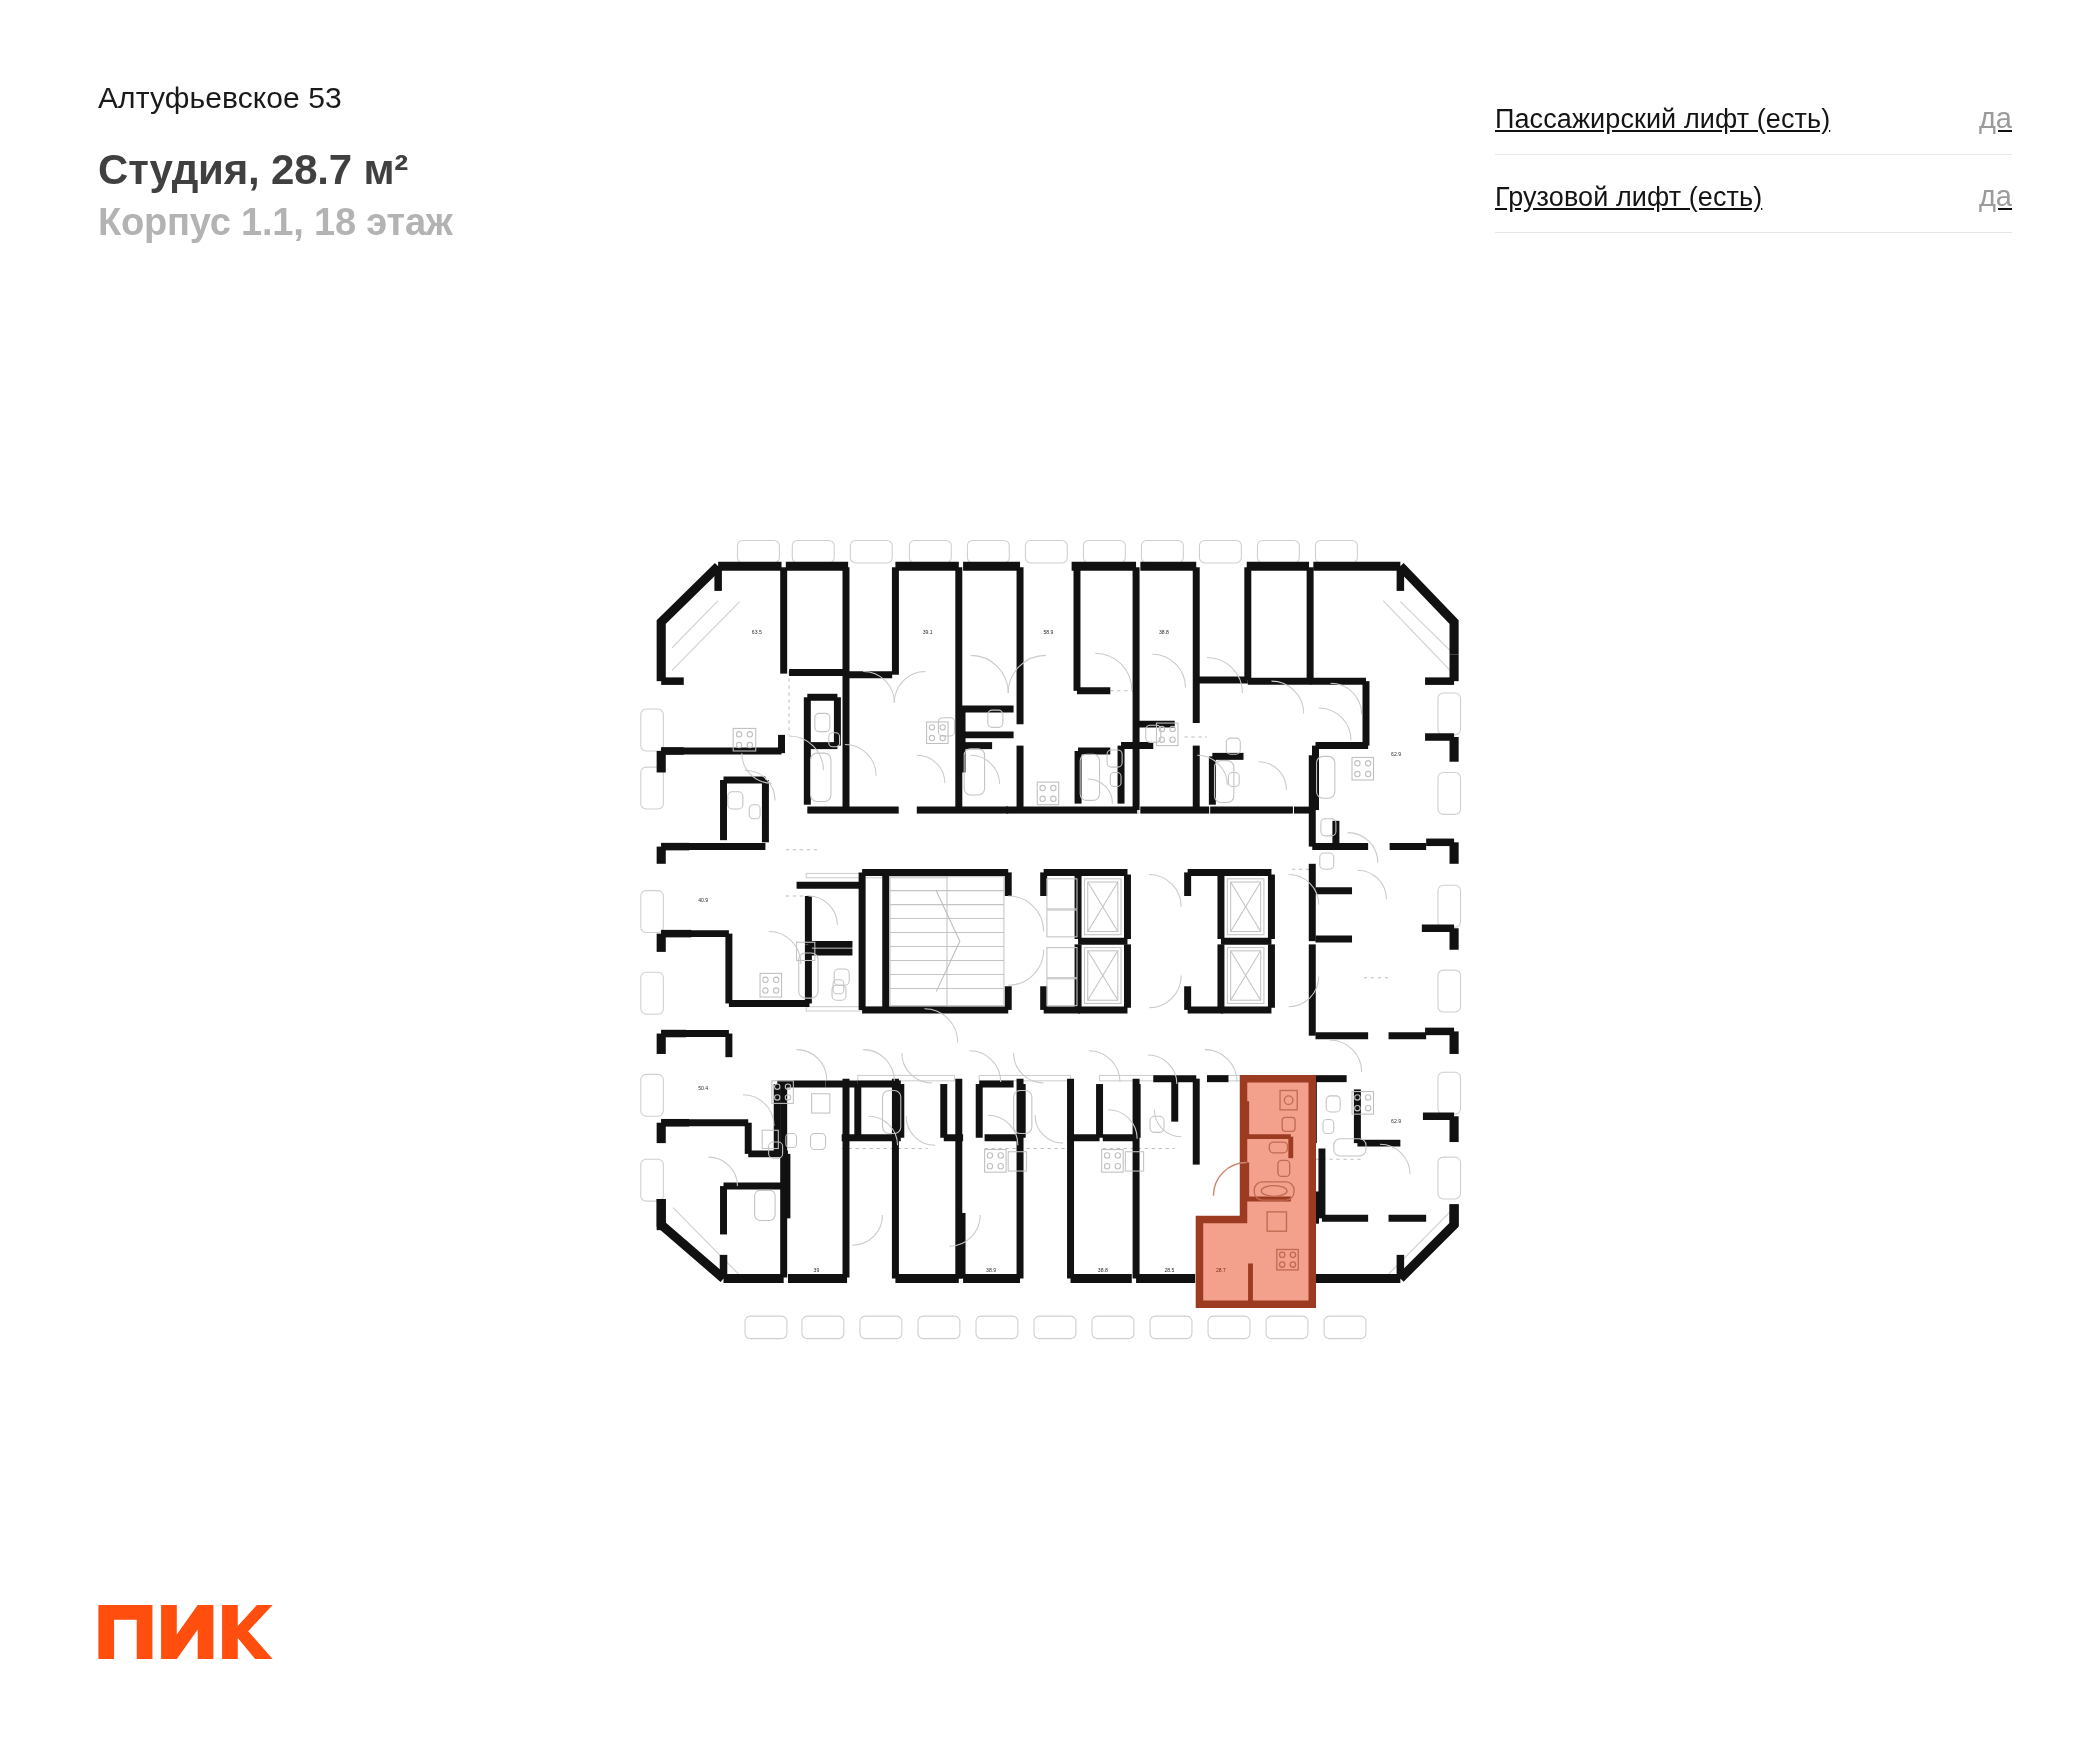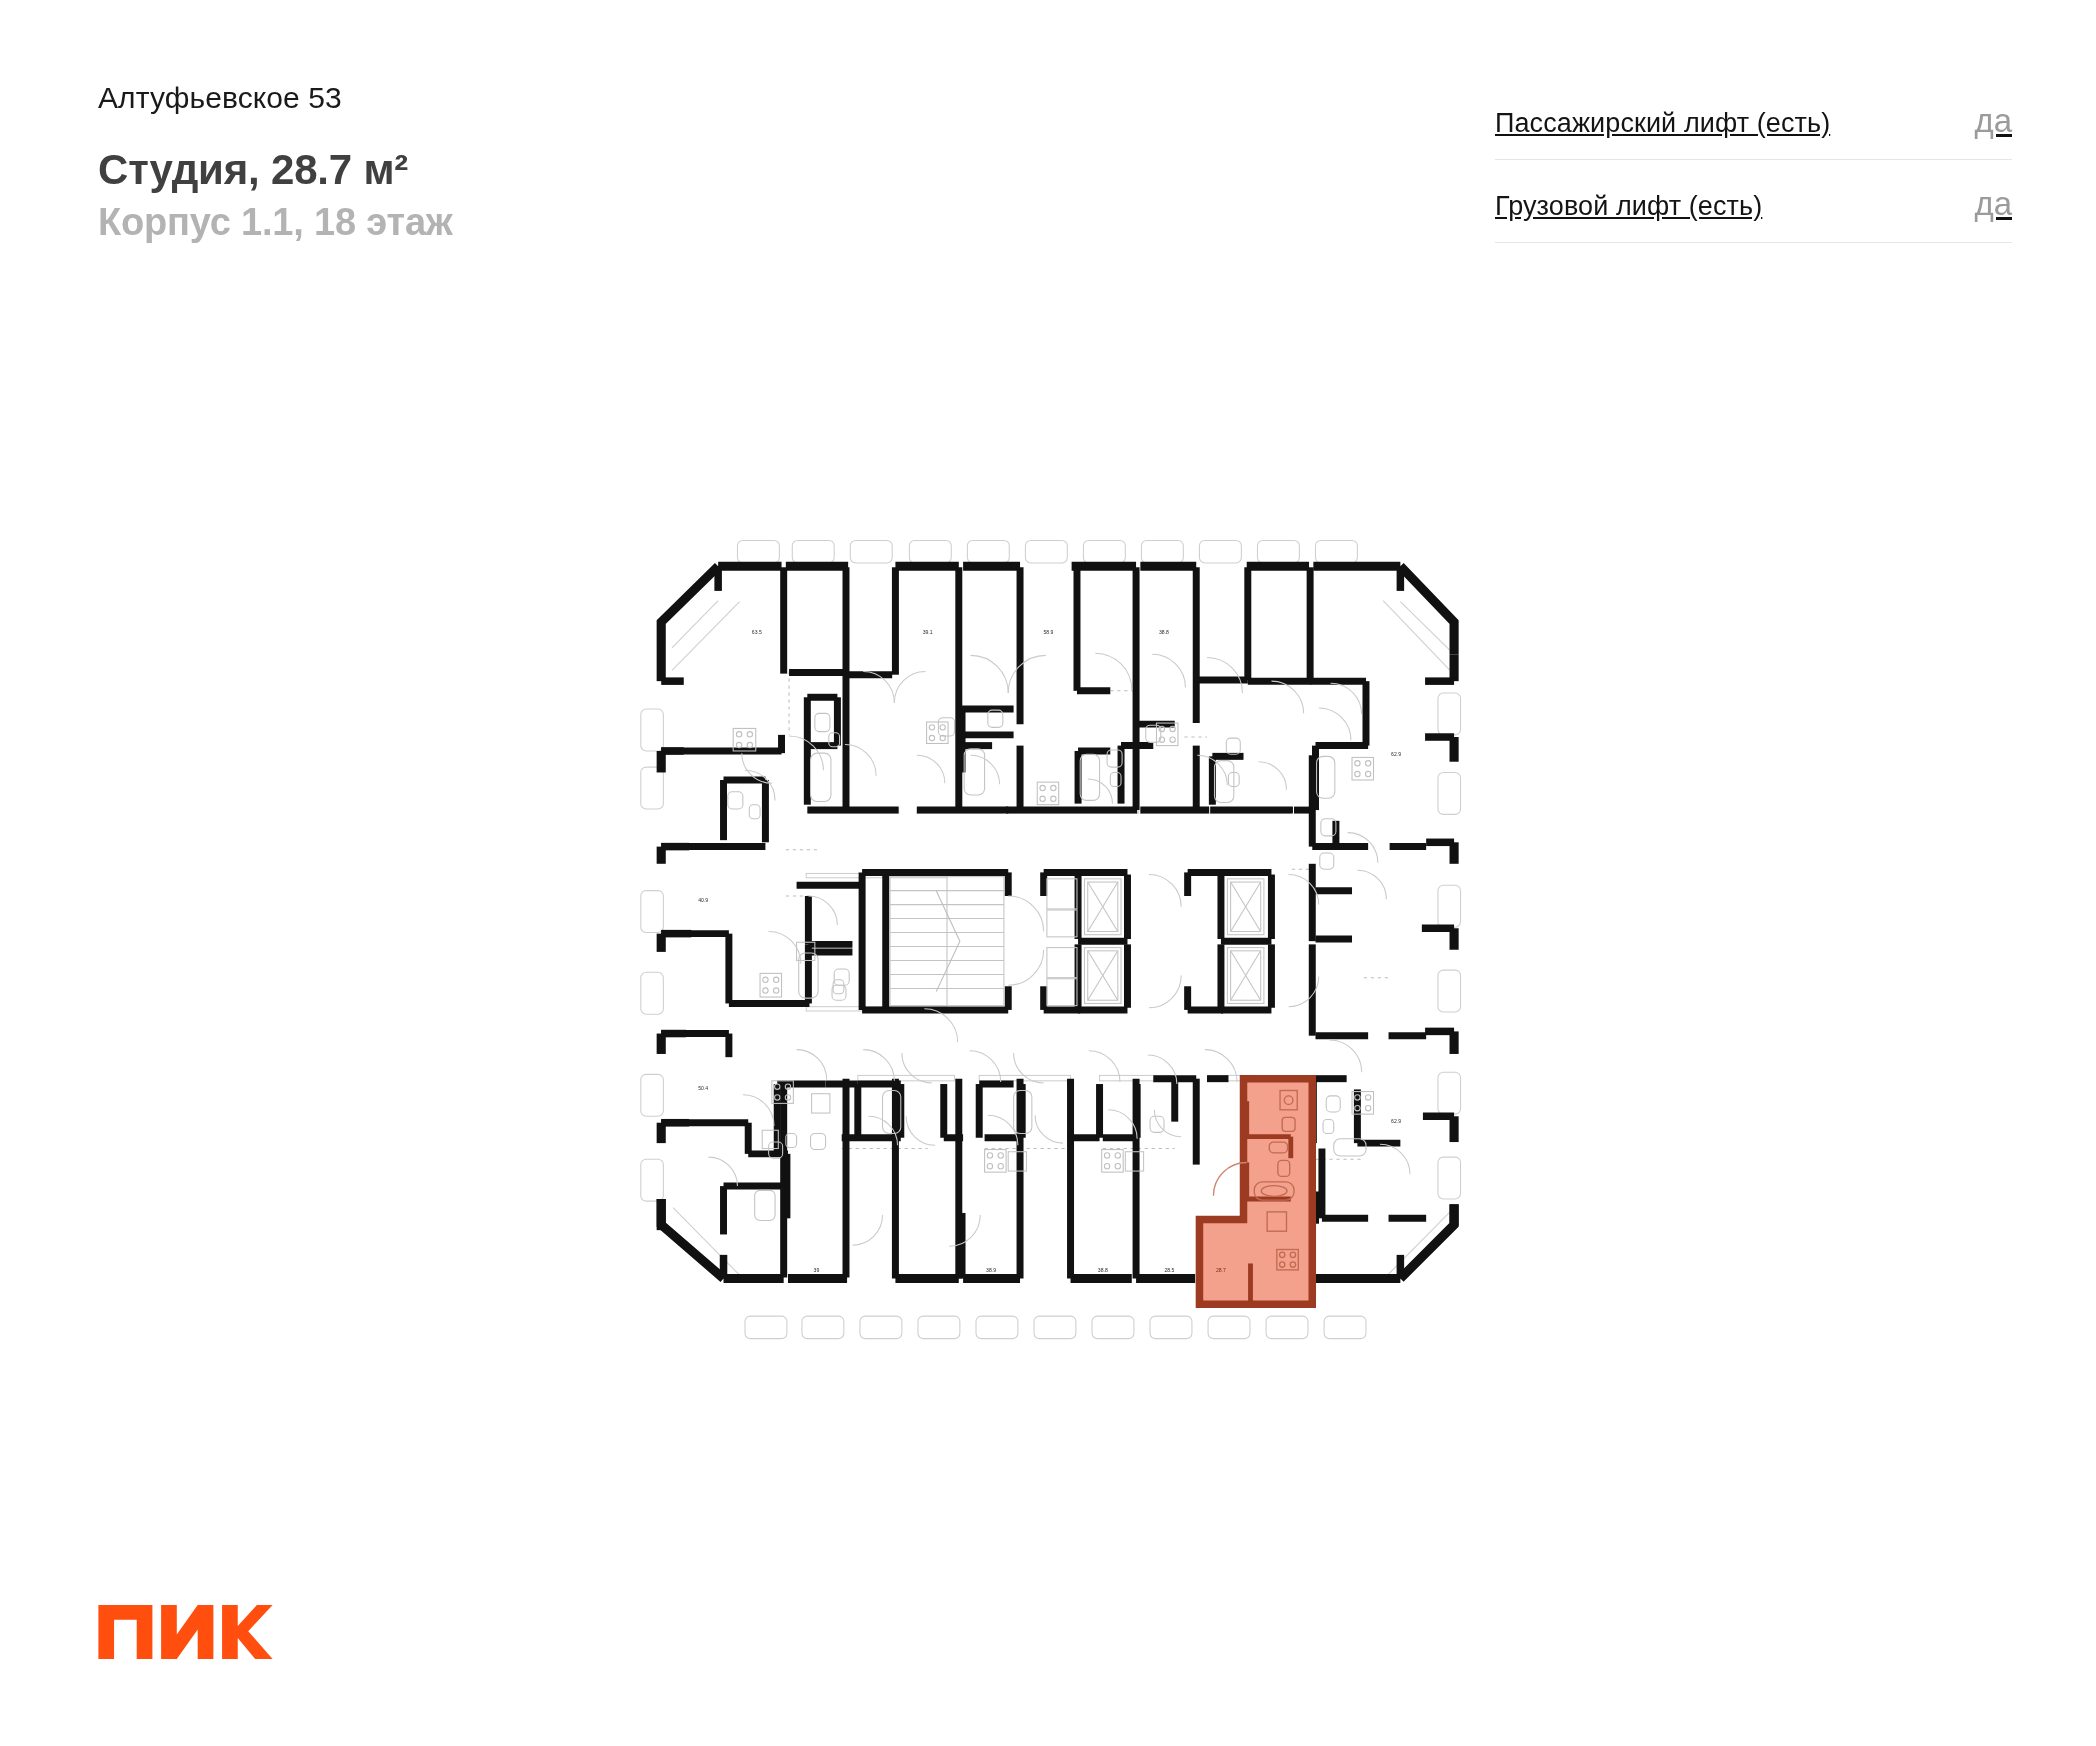--- a/index.html
+++ b/index.html
@@ -62,21 +62,21 @@
     border-bottom: 1.7px solid #e6e6e6;
   }
   .spec-row.second { padding-top: 25px; }
   .spec-label {
     font-size: 27px;
     font-weight: 400;
     color: #141414;
     letter-spacing: 0.1px;
   }
   .spec-value {
-    font-size: 33px;
+    font-size: 29px;
     font-weight: 400;
     color: #9b9b9b;
     text-align: right;
   }
 
   
   #logo {
     position: absolute;
     left: 98px;
     top: 1605px;

